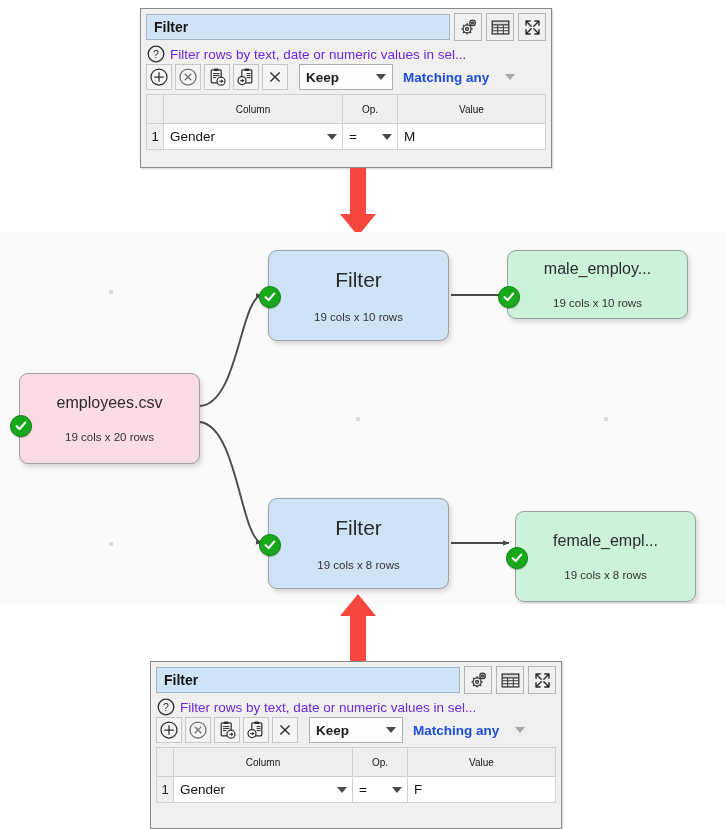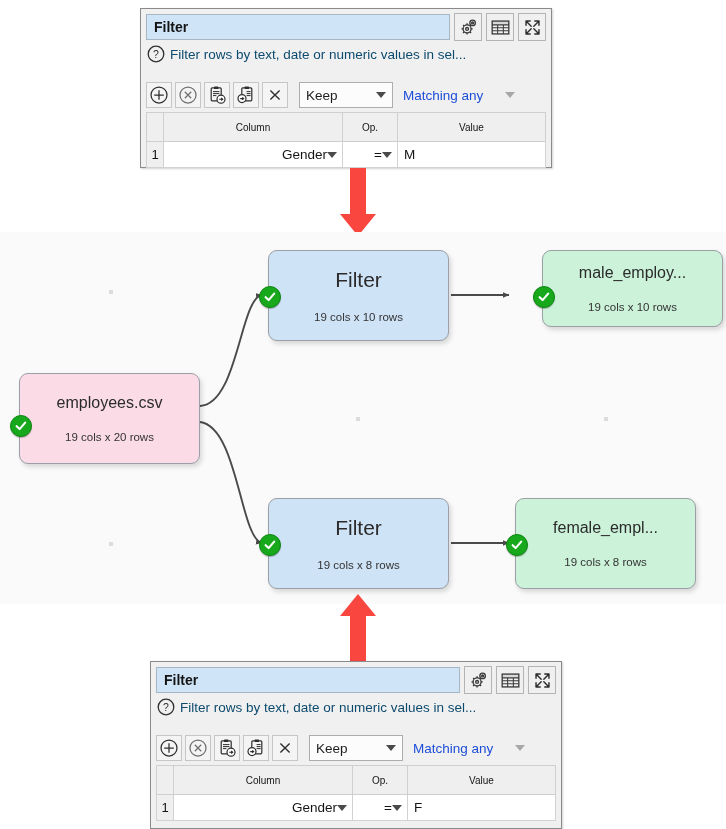--- a/index.html
+++ b/index.html
@@ -104,26 +104,27 @@
     box-sizing:border-box;
     display:flex;align-items:center;justify-content:center;
   }
 
   .panel-row2{
     display:flex;align-items:center;gap:5px;
     margin-top:4px; padding-left:1px;
   }
   .help-icon{width:18px;height:18px;flex:none;}
   .desc-text{
-    font-size:13.5px;color:#0c4a6e;white-space:nowrap;overflow:hidden;text-align:center;
+    font-size:13.5px;color:#6d28d9;white-space:nowrap;overflow:hidden;text-align:center;
   }
 
   .panel-row3{
     display:flex;align-items:center;gap:3px;
-    margin-top:19px;
+    margin-top:1px;
+    font-weight:bold;
   }
   .icon-btn{
     width:26px;height:26px;
     border:1px solid #c6c6c6;
     background:#f4f4f4;
     box-sizing:border-box;
     display:flex;align-items:center;justify-content:center;
   }
   .combo{
     height:26px;
@@ -174,21 +175,21 @@
     width:14px;
     text-align:center;
     color:#141414;
     font-size:13px;
   }
   .cell-combo{
     display:flex;align-items:center;
     padding:0 5px 0 6px;
     height:25px;
   }
-  .cell-combo .cv{flex:1;white-space:nowrap;text-align:right;}
+  .cell-combo .cv{flex:1;white-space:nowrap;}
   .cell-plain{padding:0 5px 0 6px;line-height:25px;}
   .th-col{width:176px;}
   .th-op{width:52px;}
 
   
   .panel-clip{overflow:hidden;}
 </style>
 </head>
 <body>
 
@@ -362,41 +363,41 @@
   <div class="node op" style="left:268px;top:18px;width:181px;height:91px;">
     <div class="node-title">Filter</div>
     <div class="node-sub">19 cols x 10 rows</div>
     <div class="badge" style="left:-10px;top:35px;">
       <svg width="14" height="14" viewBox="0 0 14 14">
         <path d="M2.6,7.2 L5.6,10.1 L11.2,3.6" fill="none" stroke="#ffffff" stroke-width="2.1" stroke-linecap="round" stroke-linejoin="round"></path>
       </svg>
     </div>
   </div>
 
-  <div class="node out" style="left:542px;top:18px;width:181px;height:77px;">
+  <div class="node out" style="left:507px;top:18px;width:181px;height:69px;">
     <div class="node-title">male_employ...</div>
     <div class="node-sub">19 cols x 10 rows</div>
     <div class="badge" style="left:-10px;top:35px;">
       <svg width="14" height="14" viewBox="0 0 14 14">
         <path d="M2.6,7.2 L5.6,10.1 L11.2,3.6" fill="none" stroke="#ffffff" stroke-width="2.1" stroke-linecap="round" stroke-linejoin="round"></path>
       </svg>
     </div>
   </div>
 
   <div class="node op" style="left:268px;top:266px;width:181px;height:91px;">
     <div class="node-title">Filter</div>
     <div class="node-sub">19 cols x 8 rows</div>
     <div class="badge" style="left:-10px;top:35px;">
       <svg width="14" height="14" viewBox="0 0 14 14">
         <path d="M2.6,7.2 L5.6,10.1 L11.2,3.6" fill="none" stroke="#ffffff" stroke-width="2.1" stroke-linecap="round" stroke-linejoin="round"></path>
       </svg>
     </div>
   </div>
 
-  <div class="node out" style="left:515px;top:266px;width:181px;height:91px;">
+  <div class="node out" style="left:515px;top:279px;width:181px;height:91px;">
     <div class="node-title">female_empl...</div>
     <div class="node-sub">19 cols x 8 rows</div>
     <div class="badge" style="left:-10px;top:35px;">
       <svg width="14" height="14" viewBox="0 0 14 14">
         <path d="M2.6,7.2 L5.6,10.1 L11.2,3.6" fill="none" stroke="#ffffff" stroke-width="2.1" stroke-linecap="round" stroke-linejoin="round"></path>
       </svg>
     </div>
   </div>
 
 </div>

